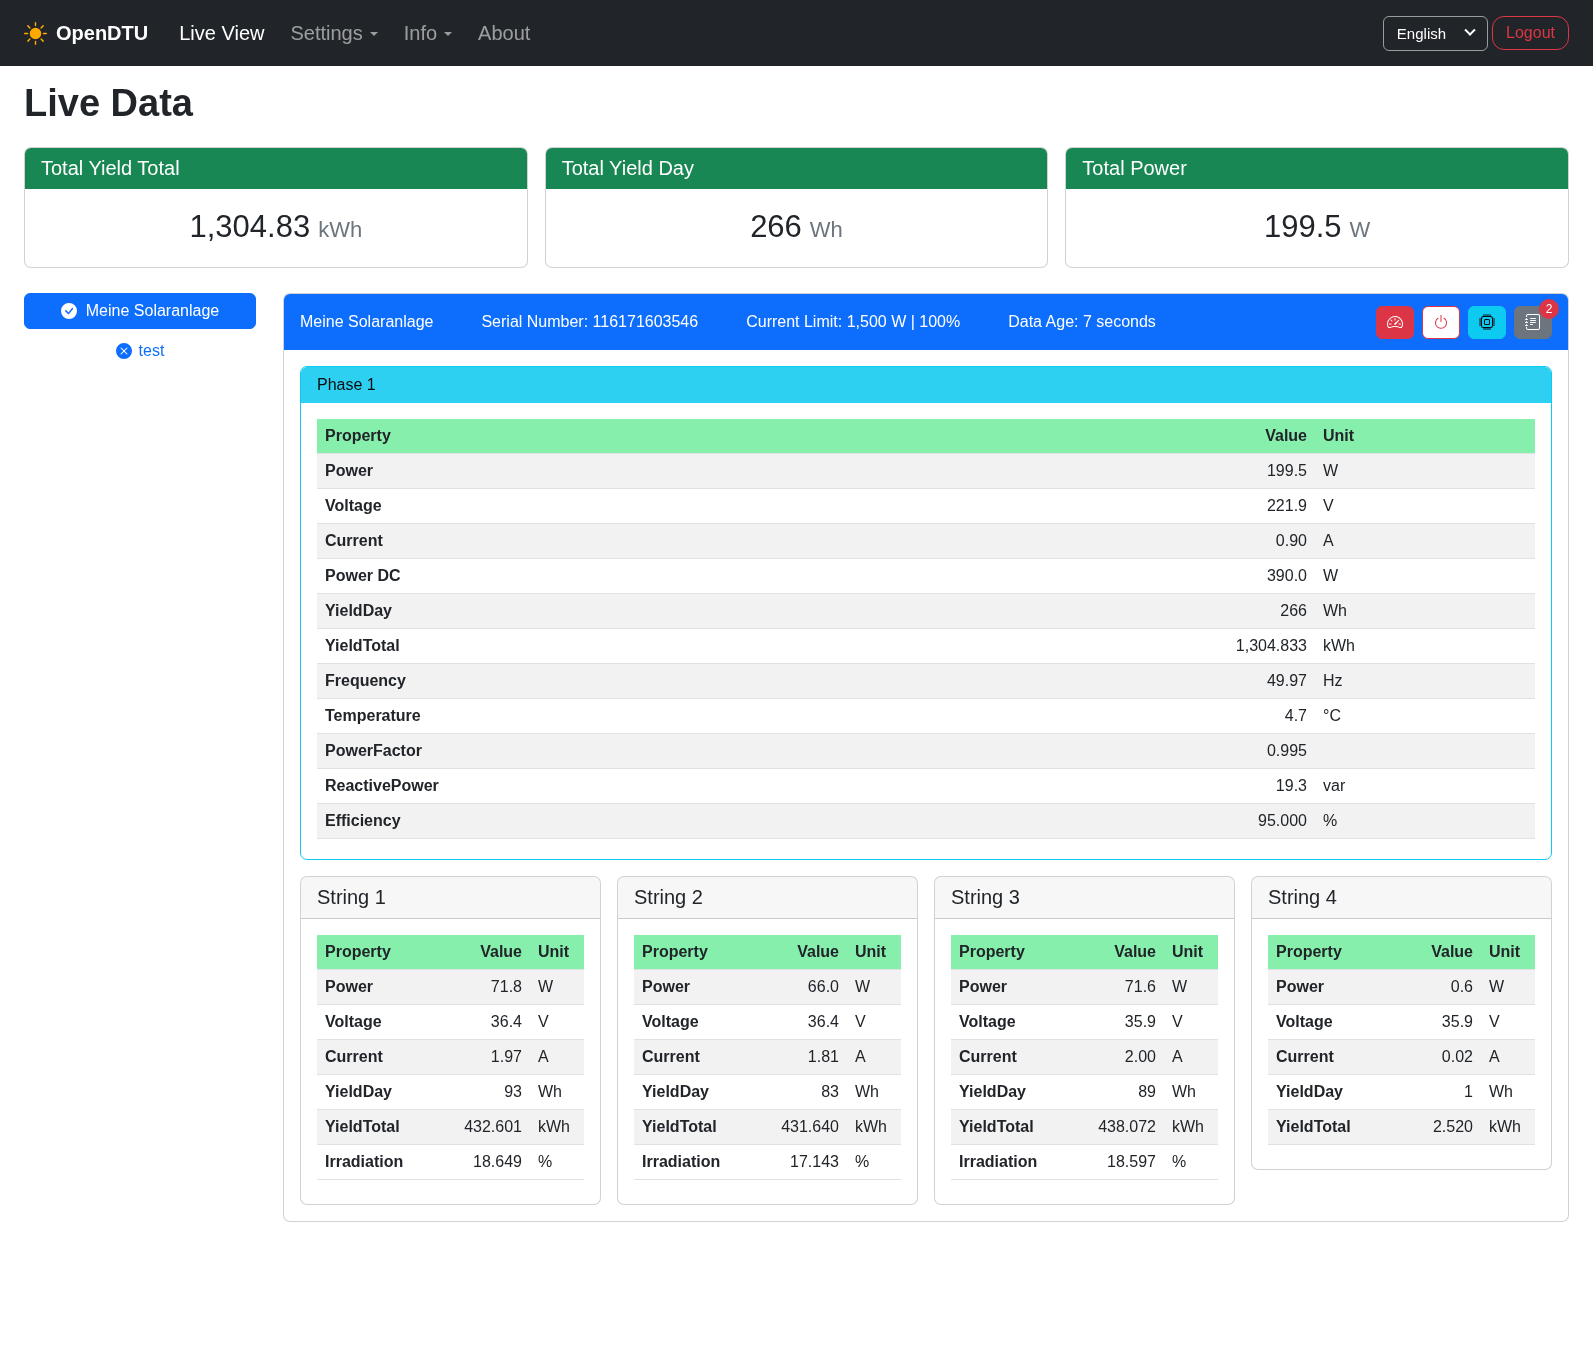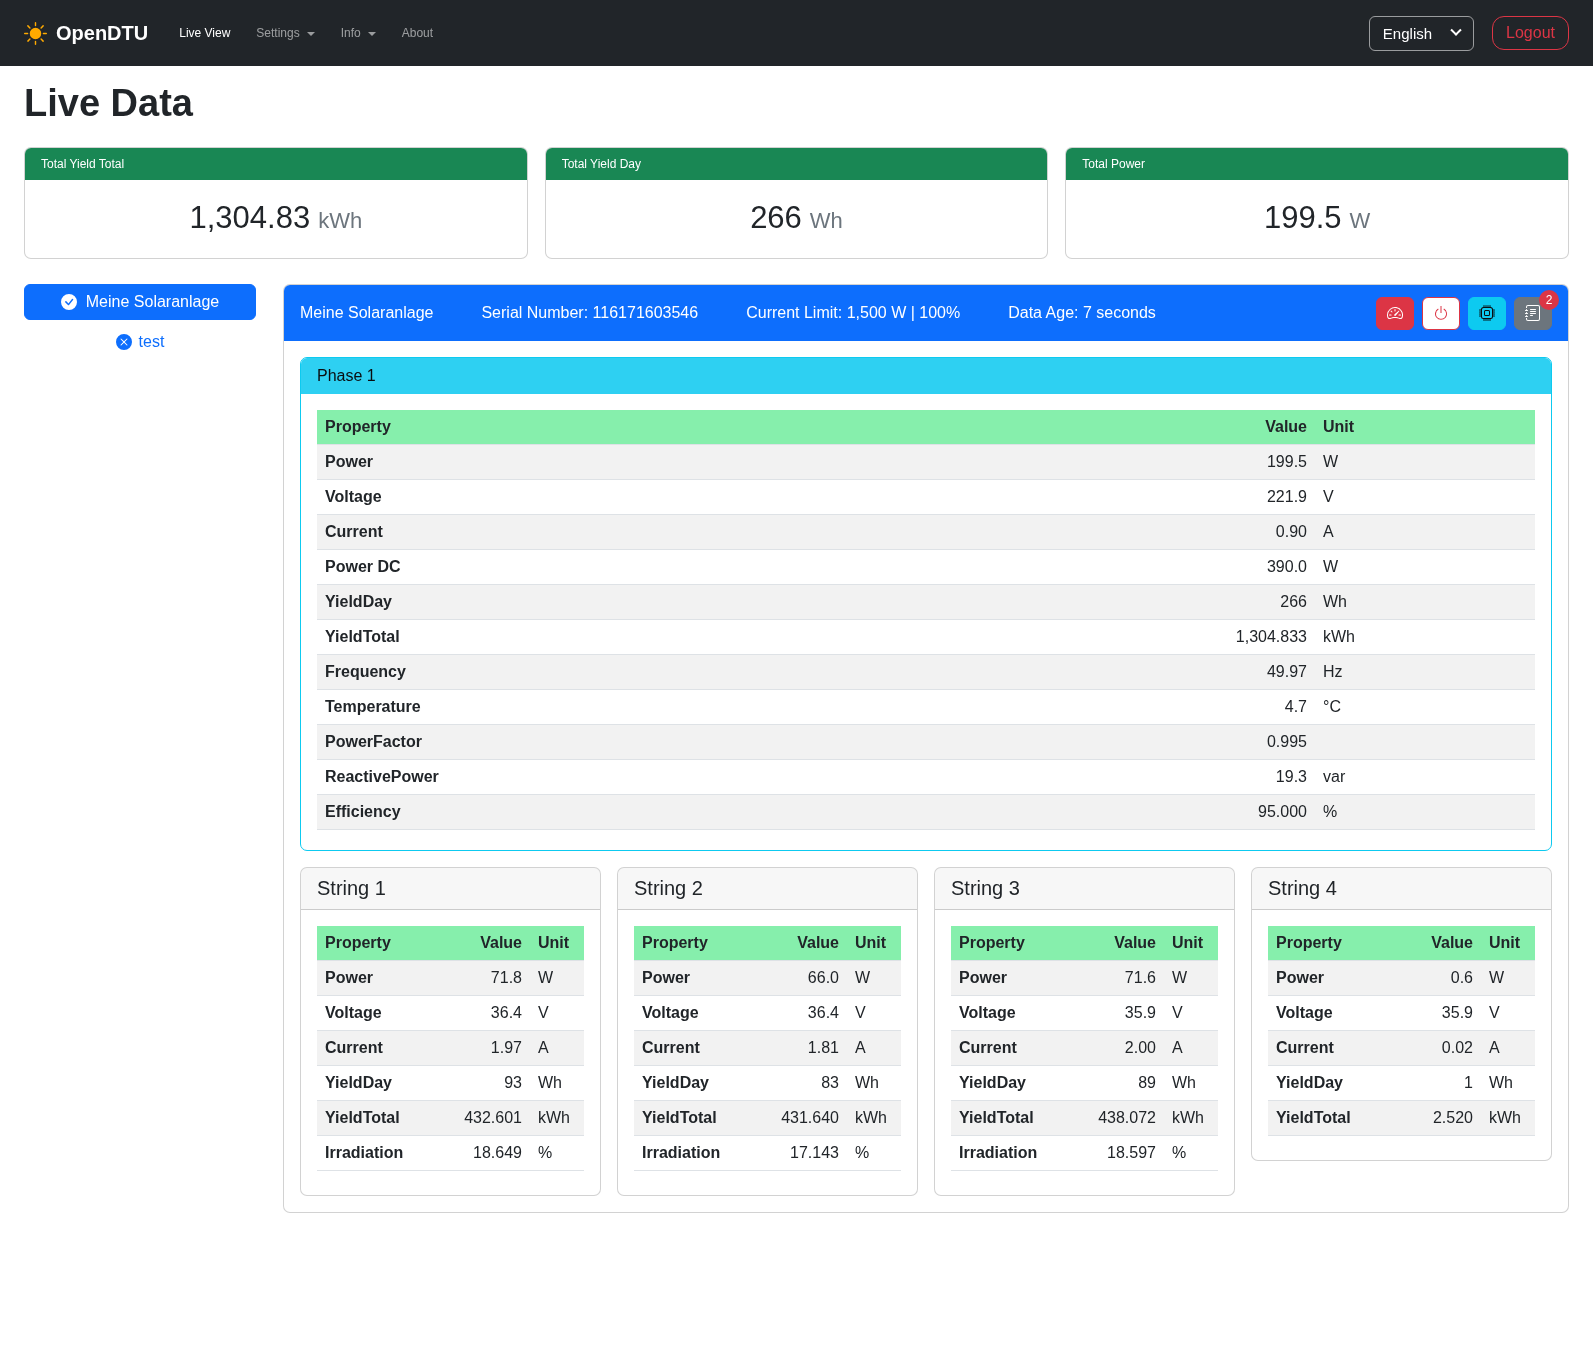--- a/index.html
+++ b/index.html
@@ -24,30 +24,30 @@
   .brand {
     display:flex; align-items:center; gap:9px;
     color:#fff; font-size:20px; font-weight:700; cursor:pointer;
     margin-right:18px;
   }
   .brand-icon { color:#ffaa00; display:flex; }
   .brand-icon svg { width:23px; height:23px; }
   .nav-items { display:flex; align-items:center; }
   .nav-item {
     color:rgba(255,255,255,.55);
-    padding:8px 13px; font-size:12px; cursor:pointer;
+    padding:8px 13px; font-size:20px; cursor:pointer;
     display:flex; align-items:center; gap:7px;
   }
   .nav-item.active { color:#fff; }
   .caret {
     display:inline-block; width:0; height:0;
     border-left:4px solid transparent; border-right:4px solid transparent;
     border-top:4px solid currentColor; margin-top:2px;
   }
-  .nav-right { display:flex; align-items:center; gap:18px; }
+  .nav-right { display:flex; align-items:center; gap:4px; }
   .lang-select {
     display:flex; align-items:center; gap:20px;
     border:1px solid rgba(255,255,255,.55); border-radius:6px;
     color:#fff; padding:8px 13px; cursor:pointer; font-size:15px;
     background:transparent;
   }
   .select-caret {
     width:8px; height:8px;
     border-right:2px solid #fff; border-bottom:2px solid #fff;
     transform:rotate(45deg) translate(-2px,-2px);
@@ -58,21 +58,21 @@
     font-family:inherit;
   }
 
   
   .container { padding:0 24px 28px; }
   .page-title { font-size:38px; font-weight:600; margin:16px 0 22px; color:#212529; }
 
   
   .summary-row { display:grid; grid-template-columns:repeat(3,1fr); gap:17px; margin-bottom:25px; }
   .summary-card { border:1px solid rgba(0,0,0,.175); border-radius:7px; overflow:hidden; background:#fff; }
-  .summary-card-header { background:#198754; color:#fff; padding:9px 16px; font-size:12px; }
+  .summary-card-header { background:#198754; color:#fff; padding:9px 16px; font-size:20px; }
   .summary-card-body { text-align:center; padding:20px 16px 22px; }
   .summary-value { font-size:31px; font-weight:500; color:#212529; }
   .summary-unit { font-size:22px; font-weight:500; color:#6c757d; margin-left:8px; }
 
   
   .main-row { display:grid; grid-template-columns:232px 1fr; gap:27px; align-items:start; }
 
   .sidebar { display:flex; flex-direction:column; align-items:stretch; gap:9px; }
   .inverter-btn {
     display:flex; align-items:center; justify-content:center; gap:9px;

